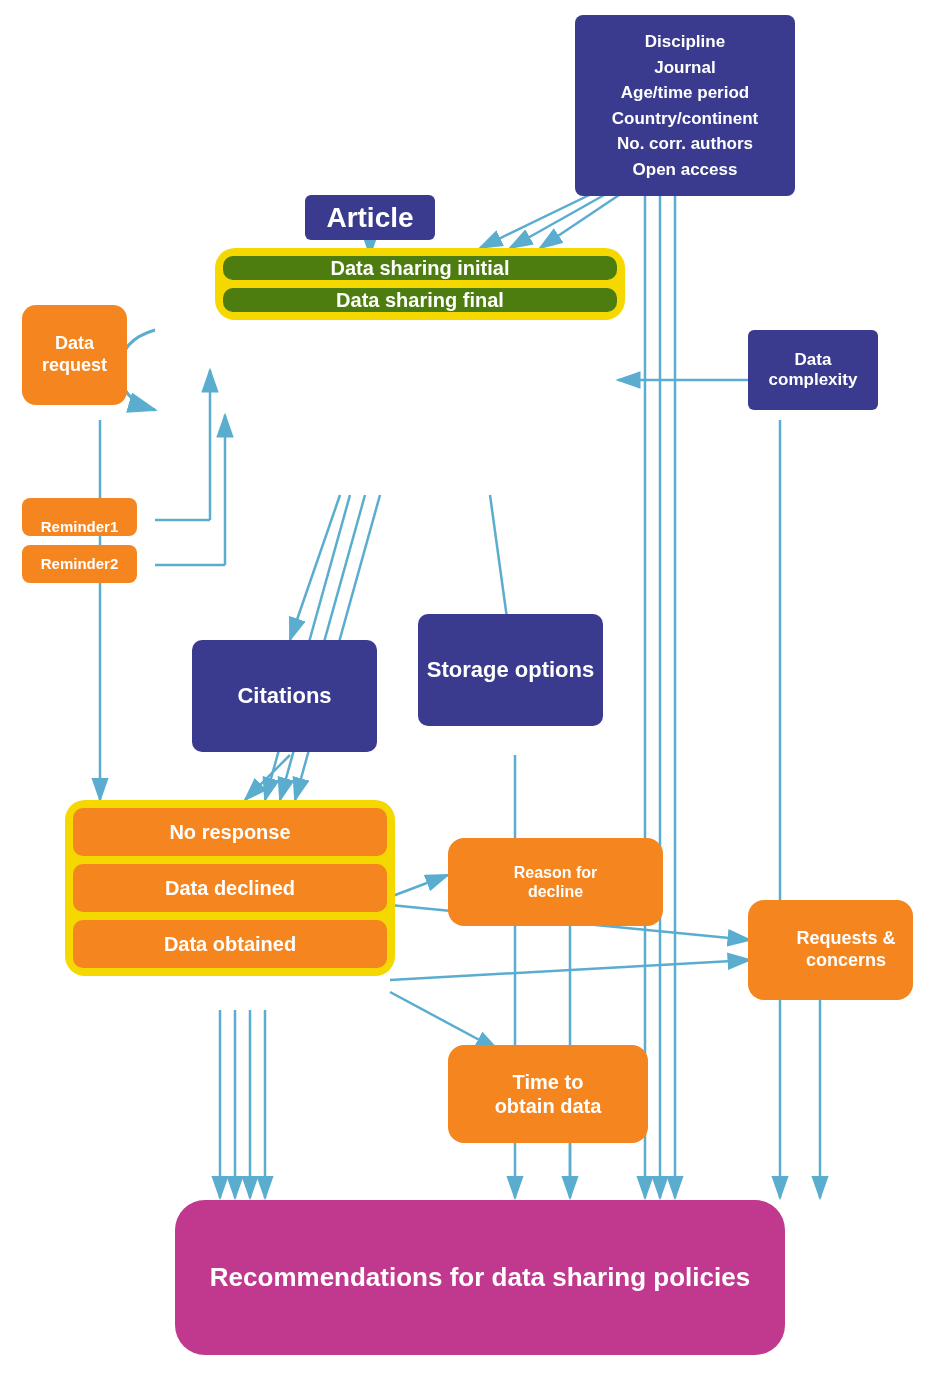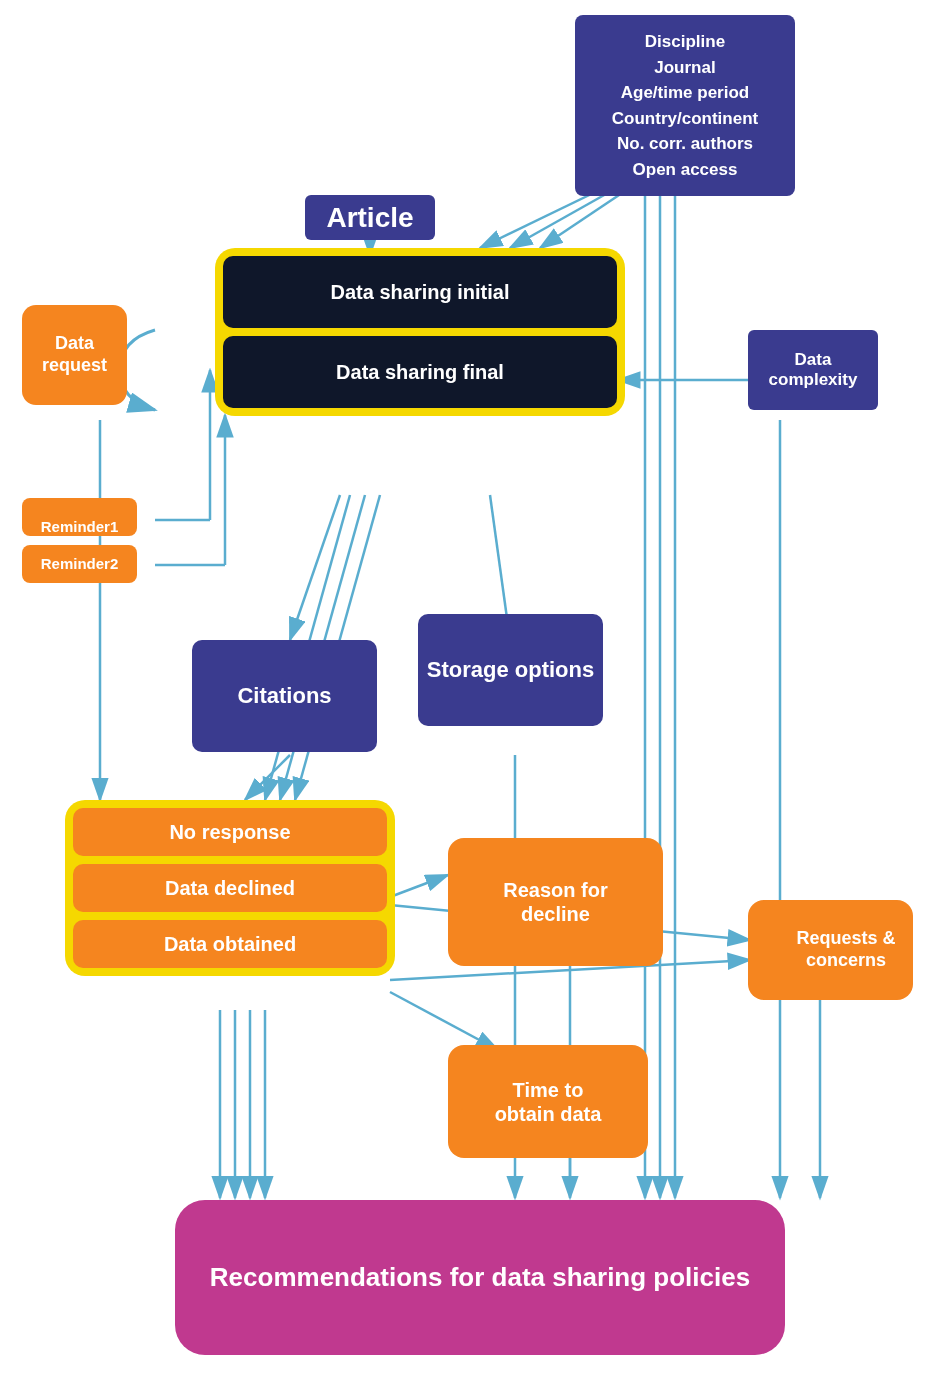--- a/index.html
+++ b/index.html
@@ -58,27 +58,27 @@
       position: absolute;
       background: #f5d800;
       border-radius: 20px;
       padding: 8px;
       display: flex;
       flex-direction: column;
       gap: 8px;
     }
 
     .inner-blue {
-      background: #0f172a;
+      background: #4d7c0f;
       border-radius: 10px;
       color: #fff;
       font-weight: bold;
       font-size: 20px;
       text-align: center;
-      padding: 24px 16px;
+      padding: 0 16px;
       line-height: 1.2;
     }
 
     .inner-orange {
       background: #f5851f;
       border-radius: 10px;
       color: #fff;
       font-weight: bold;
       font-size: 20px;
       text-align: center;
@@ -213,31 +213,31 @@
     <span>Storage
 options</span>
   </div>
 
   <div class="box-yellow-wrapper" style="left:65px; top:800px; width:330px;">
     <div class="inner-orange">No response</div>
     <div class="inner-orange">Data declined</div>
     <div class="inner-orange">Data obtained</div>
   </div>
 
-  <div class="box box-orange" style="left:448px; top:838px; width:215px; height:128px; font-size:20px; border-radius:16px;">
+  <div class="box box-orange" style="left:448px; top:838px; width:215px; height:88px; font-size:16px; border-radius:16px;">
     <span style="white-space:pre-line;">Reason for
 decline</span>
   </div>
 
   <div class="box box-orange" style="left:748px; top:900px; width:165px; height:100px; font-size:18px; border-radius:16px;padding-left:31px;">
     <span style="white-space:pre-line;">Requests &amp;
 concerns</span>
   </div>
 
-  <div class="box box-orange" style="left:448px; top:1045px; width:200px; height:113px; font-size:20px; border-radius:16px;">
+  <div class="box box-orange" style="left:448px; top:1045px; width:200px; height:98px; font-size:20px; border-radius:16px;">
     <span style="white-space:pre-line;">Time to
 obtain data</span>
   </div>
 
   <div class="box box-pink" style="left:175px; top:1200px; width:610px; min-height:155px; font-size:26px; padding:20px 24px;">
     <span>Recommendations for data sharing policies</span>
   </div>
 
 </div>
 

